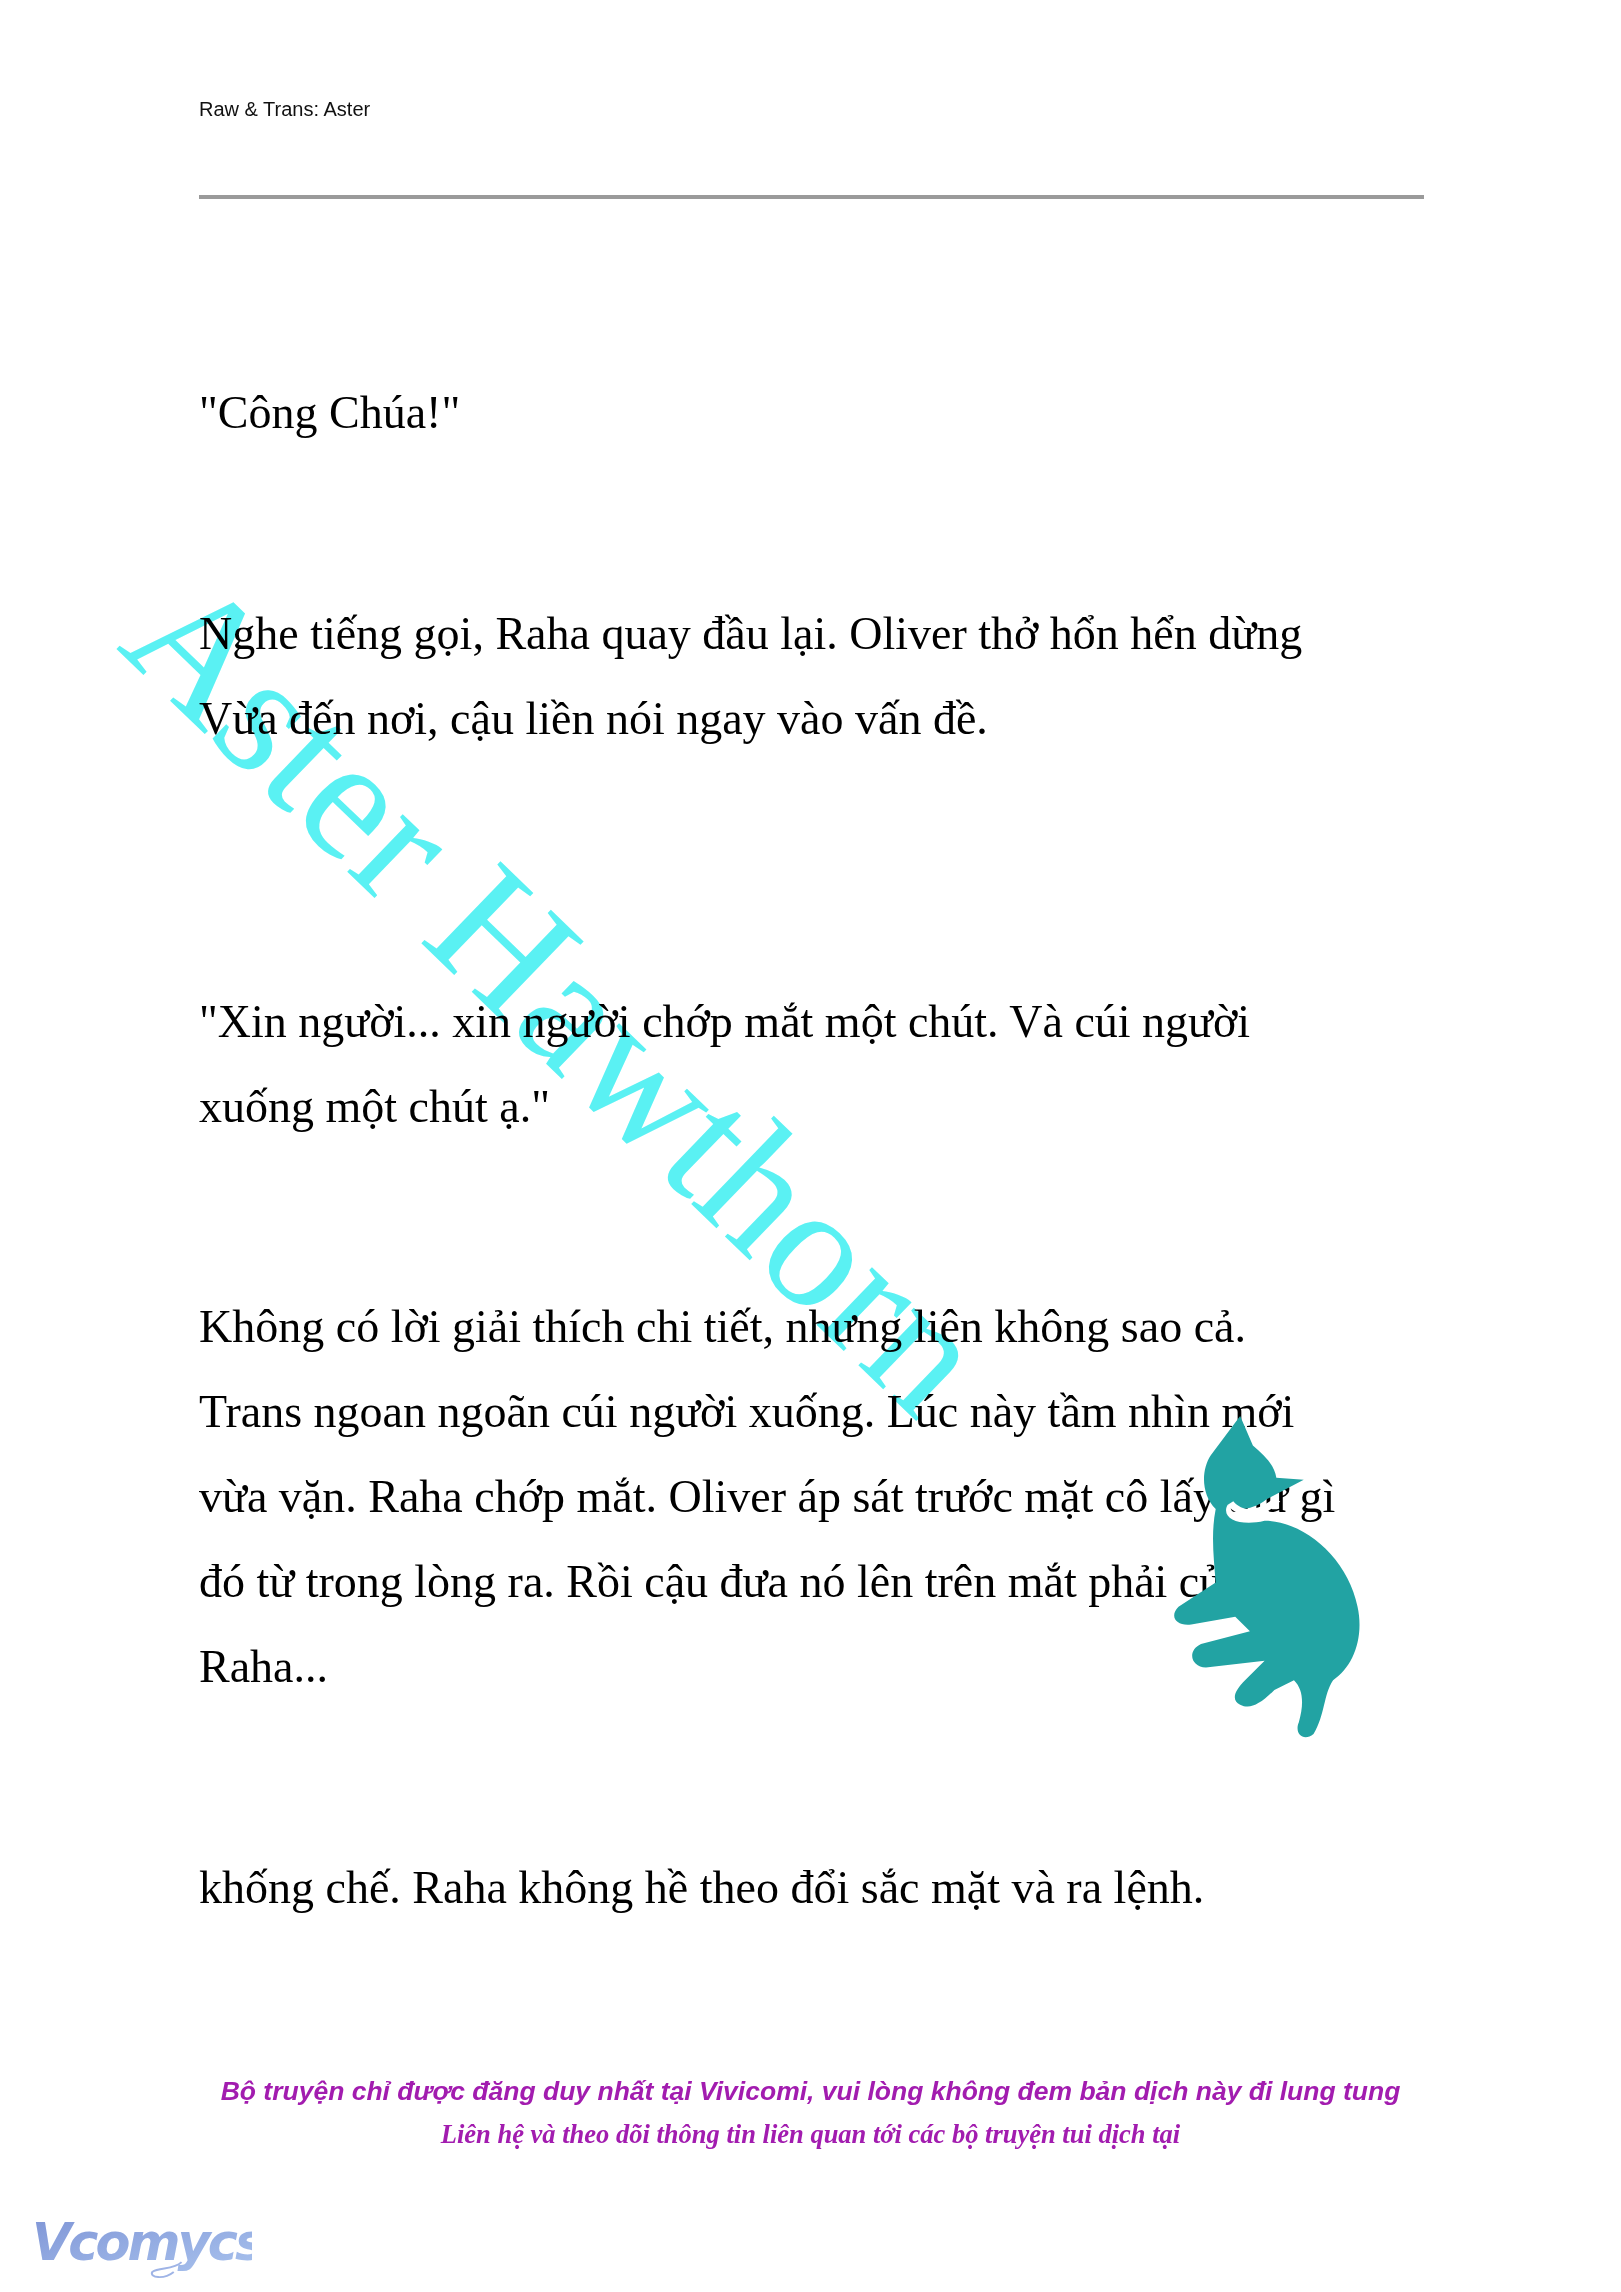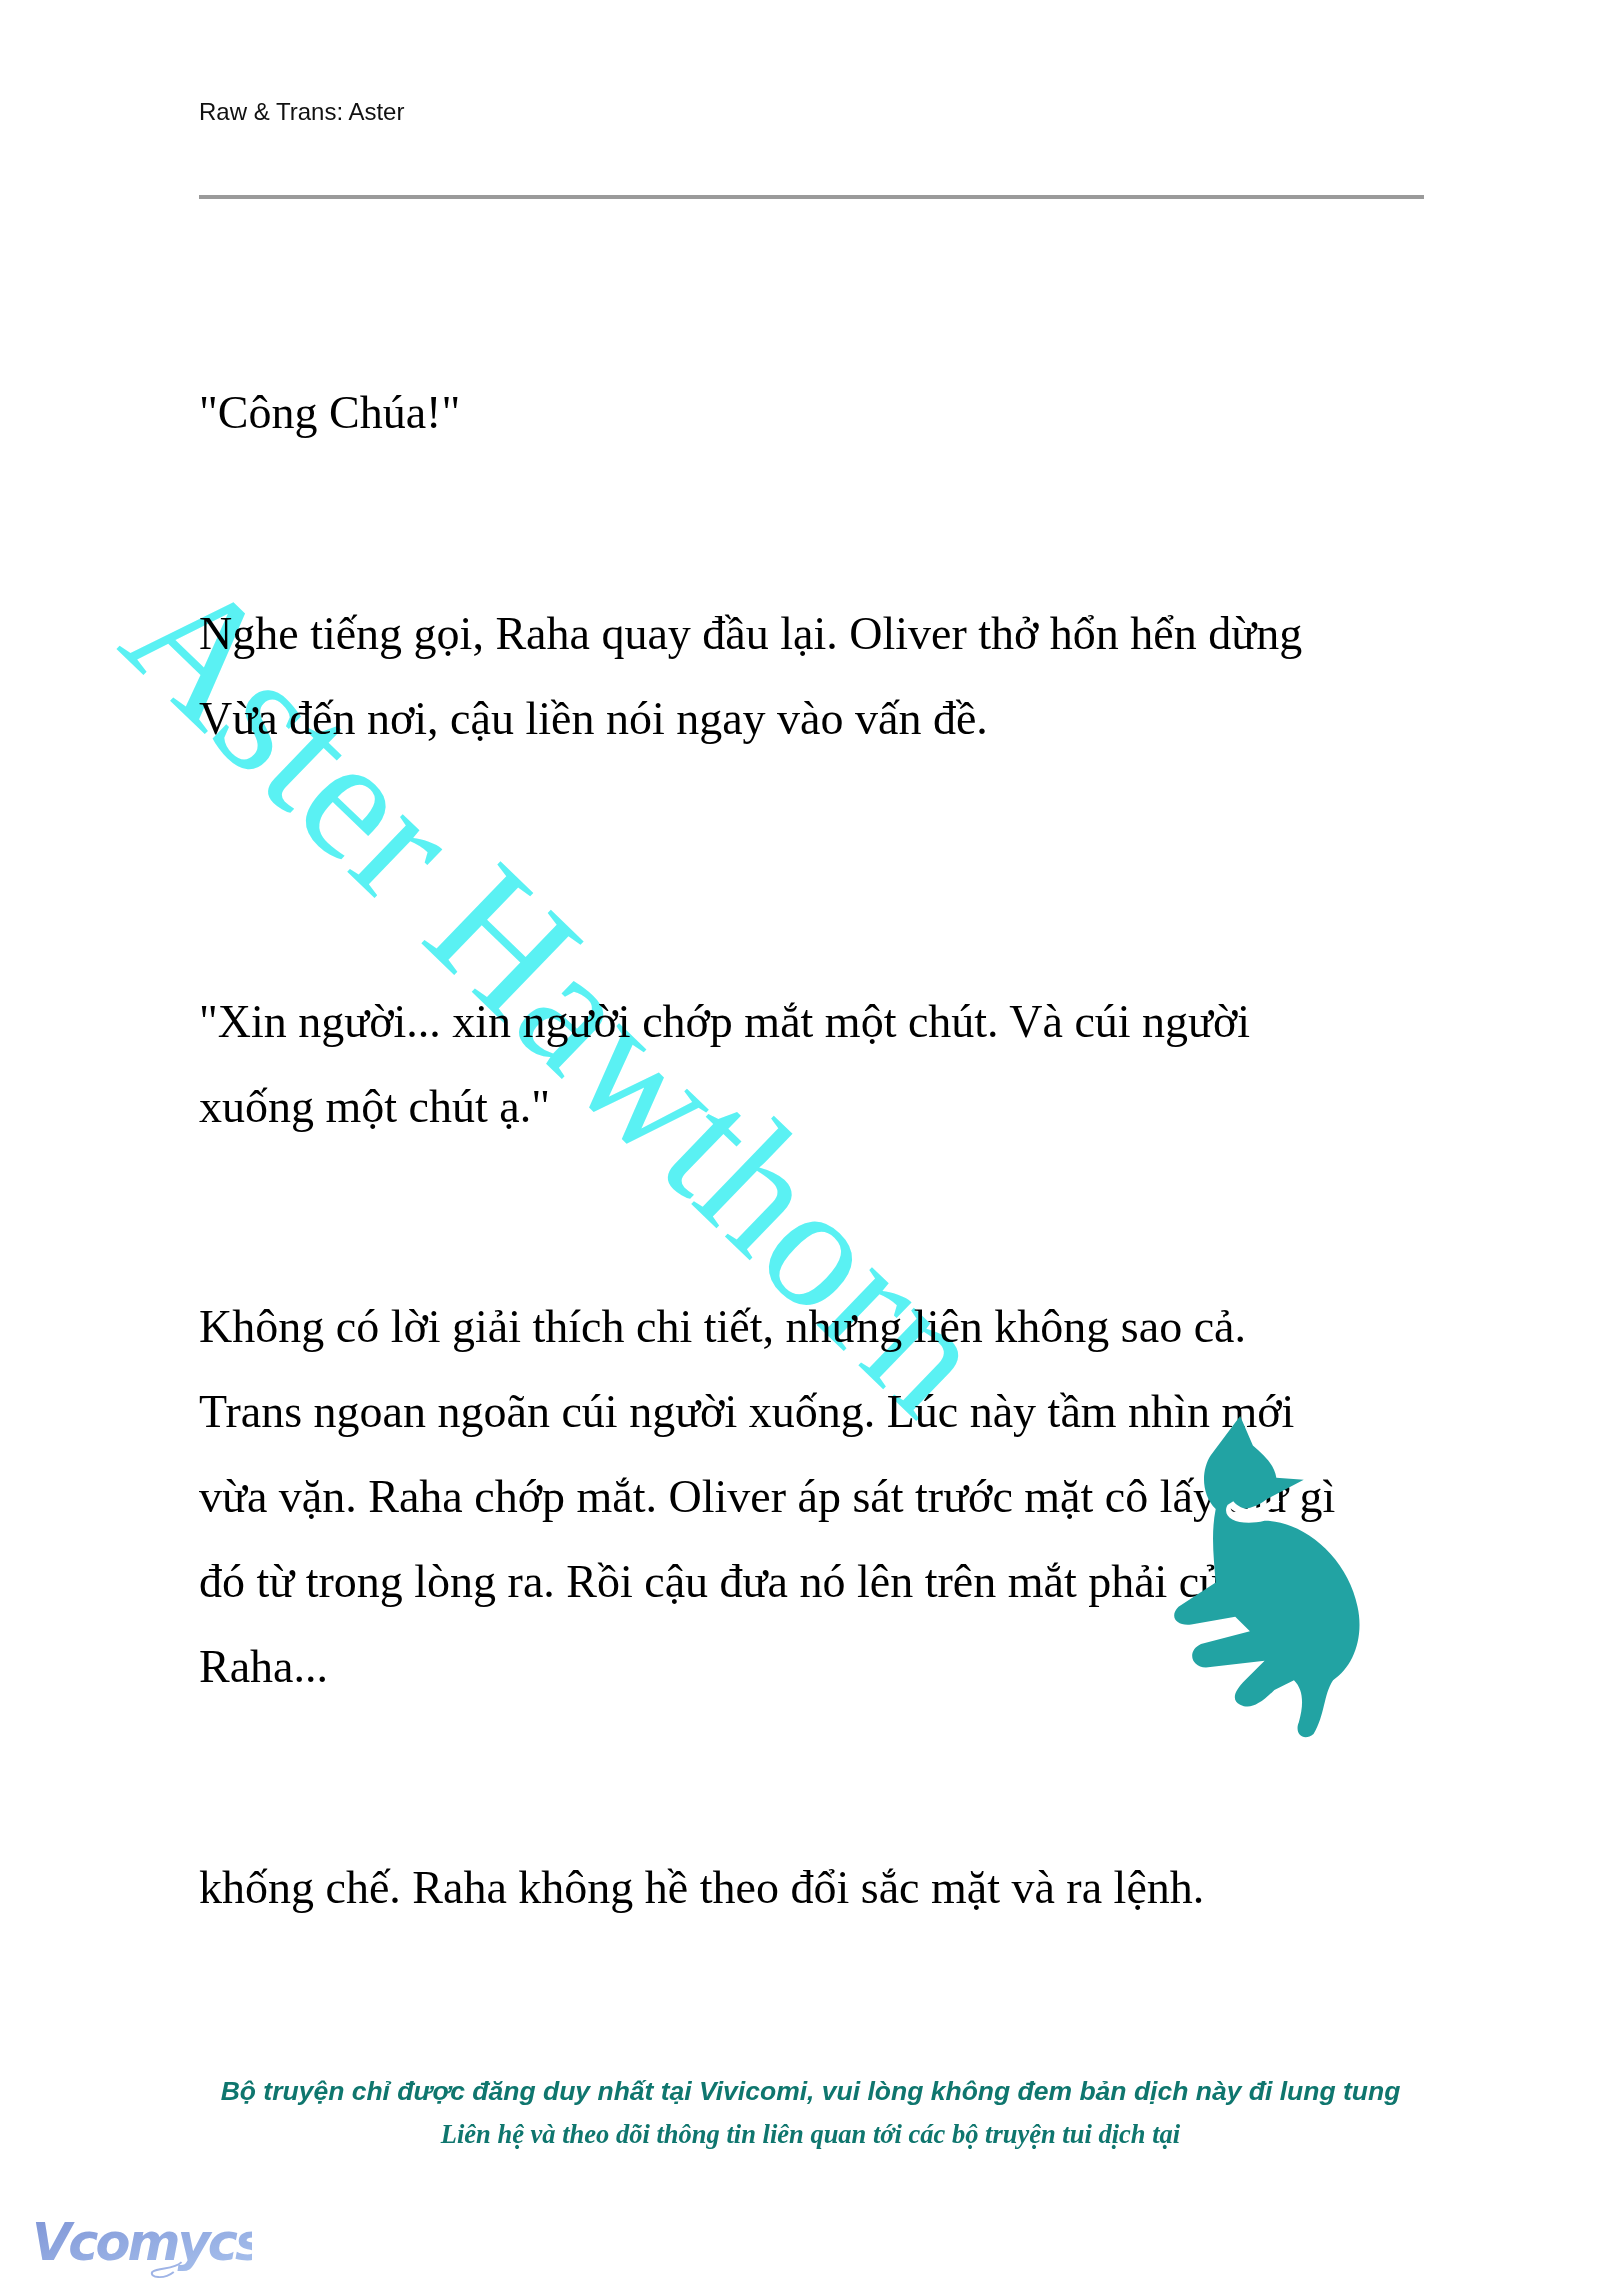--- a/index.html
+++ b/index.html
@@ -1,20 +1,20 @@
 <!DOCTYPE html>
 <html><head>
 <meta charset="utf-8">
 <style>
   html, body { margin: 0; padding: 0; background: #ffffff; }
   body { width: 1621px; height: 2293px; position: relative; overflow: hidden; }
   .page { position: absolute; left: 0; top: 0; width: 1621px; height: 2293px; }
   .header-text {
     position: absolute; left: 199px; top: 98px;
-    font-family: "Liberation Sans", sans-serif; font-size: 24px; color: #111;
+    font-family: "Liberation Sans", sans-serif; font-size: 20px; color: #111;
   }
   .header-rule {
     position: absolute; left: 199px; top: 195px; width: 1225px; height: 3.9px;
     background: #9a9a9a;
   }
   .body-text {
     position: absolute; left: 199px;
     font-family: "Liberation Serif", serif; font-size: 46px; color: #000;
     line-height: 85px; white-space: nowrap; z-index: 3;
   }
@@ -22,21 +22,21 @@
     position: absolute; left: 137px; top: 843px; width: 1470px;
     transform: rotate(44deg); transform-origin: 0 0;
     font-family: "Liberation Serif", serif; font-size: 174px; color: #52f1f3;
     white-space: nowrap; z-index: 2; opacity: 0.95;
     left: 225px; top: 534px;
   }
   .cat { position: absolute; left: 1157px; top: 1411px; width: 225px; height: 333px; z-index: 4; }
   .footer-note {
     position: absolute; left: 0; width: 1621px; text-align: center;
     font-family: "Liberation Sans", sans-serif; font-style: italic; font-weight: bold;
-    font-size: 26.5px; color: #0f766e; z-index: 3;
+    font-size: 26.5px; color: #a21caf; z-index: 3;
   }
   .logo { position: absolute; left: 27.4px; top: 2213px; width: 225px; height: 69px; }
 </style>
 </head>
 <body>
 
 <div class="page">
   <div class="header-text">Raw &amp; Trans: Aster</div>
   <div class="header-rule"></div>
 

